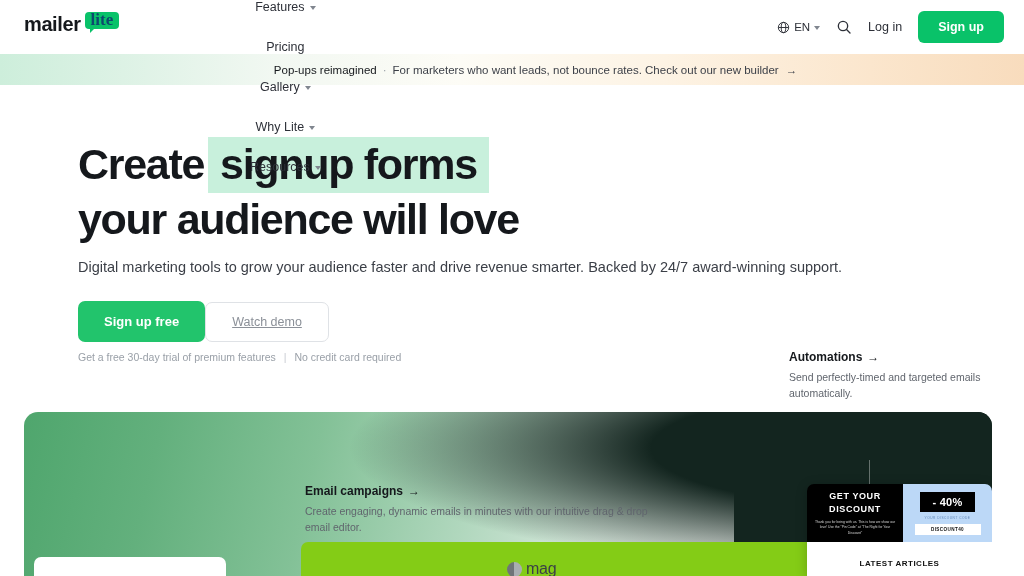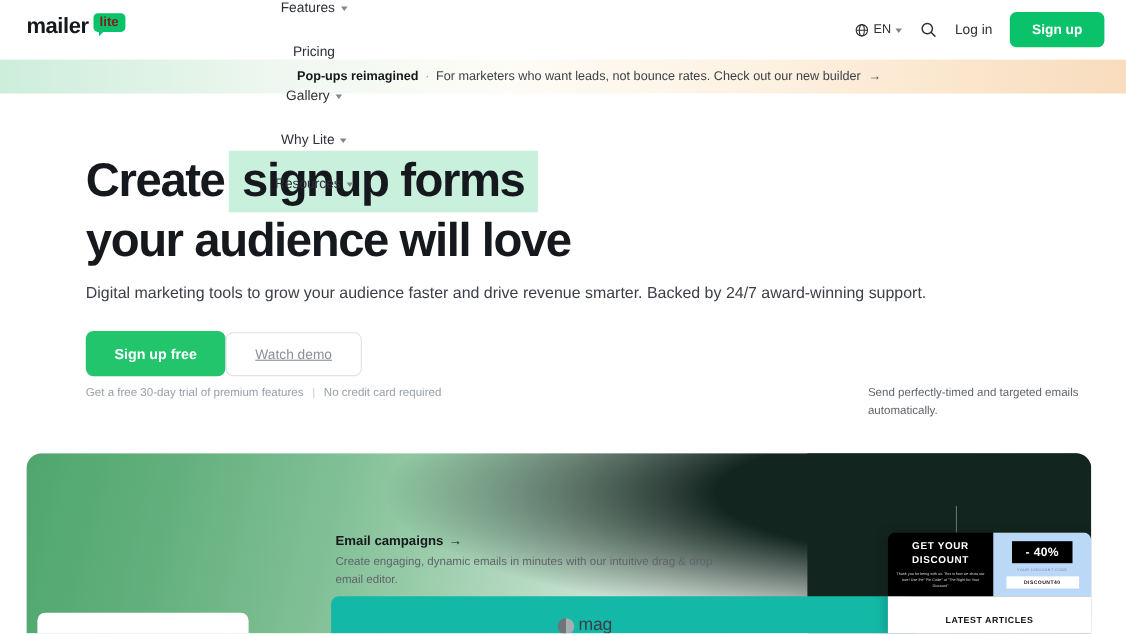--- a/index.html
+++ b/index.html
@@ -27,24 +27,25 @@
   }
   .logo-word {
     font-size: 20px; font-weight: 700; color: #15181c;
     letter-spacing: -0.4px; line-height: 20px;
   }
   .logo-badge {
     position: relative;
     background: #09C269;
     border-radius: 4px;
     padding: 2px 6px 3px 6px;
-    color: #7f1d1d;
-    font-size: 12px; font-weight: 700;
+    color: #0c4a6e;
+    font-size: 17px; font-weight: 700;
     line-height: 12px;
     margin-top: -2px;
+    font-family: Liberation Serif, serif;
   }
   .logo-badge::after {
     content: "";
     position: absolute;
     left: 5px; bottom: -4px;
     width: 0; height: 0;
     border-left: 5px solid #09C269;
     border-bottom: 5px solid transparent;
   }
 
@@ -92,21 +93,21 @@
     position: absolute; top: 54px; left: 0;
     width: 1024px; height: 31px;
     display: flex; align-items: center; justify-content: center;
     background: linear-gradient(90deg,
       #cdeedb 0%, #ddf2e5 12%, #f2f8f2 27%,
       #fdfcf6 45%, #fdf3e4 65%, #fbe6cd 85%, #f8dcbd 100%);
     font-size: 11.5px; color: #3b3f47;
     cursor: pointer;
     z-index: 25;
   }
-  .announce b { font-weight: 700; color: #15181c; margin-left: 47px; }
+  .announce b { font-weight: 400; color: #15181c; margin-left: 47px; }
   .announce .sep { margin: 0 6px; color: #9aa0a8; }
   .announce .arr { margin-left: 7px; }
 
   
   .hero { position: absolute; top: 85px; left: 0; width: 1024px; }
   .headline {
     position: absolute; left: 78px; top: 52px;
     font-size: 43px; font-weight: 700; letter-spacing: -1.3px;
     color: #15181c; line-height: 1.27;
     white-space: nowrap;
@@ -188,21 +189,21 @@
     position: absolute; left: 10px; top: 145px;
     width: 192px; height: 19px;
     background: #ffffff;
     border-radius: 7px 7px 0 0;
     z-index: 4;
   }
   
   .card-center {
     position: absolute; left: 277px; top: 130px;
     width: 532px; height: 34px;
-    background: #14b8a6;
+    background: #84cc16;
     border-radius: 7px 7px 0 0;
     z-index: 4;
   }
   .mag-logo {
     position: absolute; left: 206px; top: 18px;
     display: flex; align-items: center; gap: 4px;
   }
   .mag-dot {
     width: 15px; height: 15px; border-radius: 50%;
     background: linear-gradient(90deg,#6f7478 0%,#6f7478 50%,#a9aeb2 50%,#a9aeb2 100%);
@@ -358,20 +359,23 @@
       <button class="btn-secondary">Watch demo</button>
     </div>
 
     <div class="fineprint">
       <span>Get a free 30-day trial of premium features</span>
       <span class="div">|</span>
       <span>No credit card required</span>
     </div>
 
     <div class="automations">
+      <div class="feat-title">
+        <span>Automations</span><span class="arr">→</span>
+      </div>
       <div class="feat-desc">Send perfectly-timed and targeted emails automatically.</div>
     </div>
   </div>
 
   <div class="showcase">
     <div class="showcase-bg"></div>
     <div class="showcase-dark-panel"></div>
 
     <div class="email-campaigns">
       <div class="feat-title">

